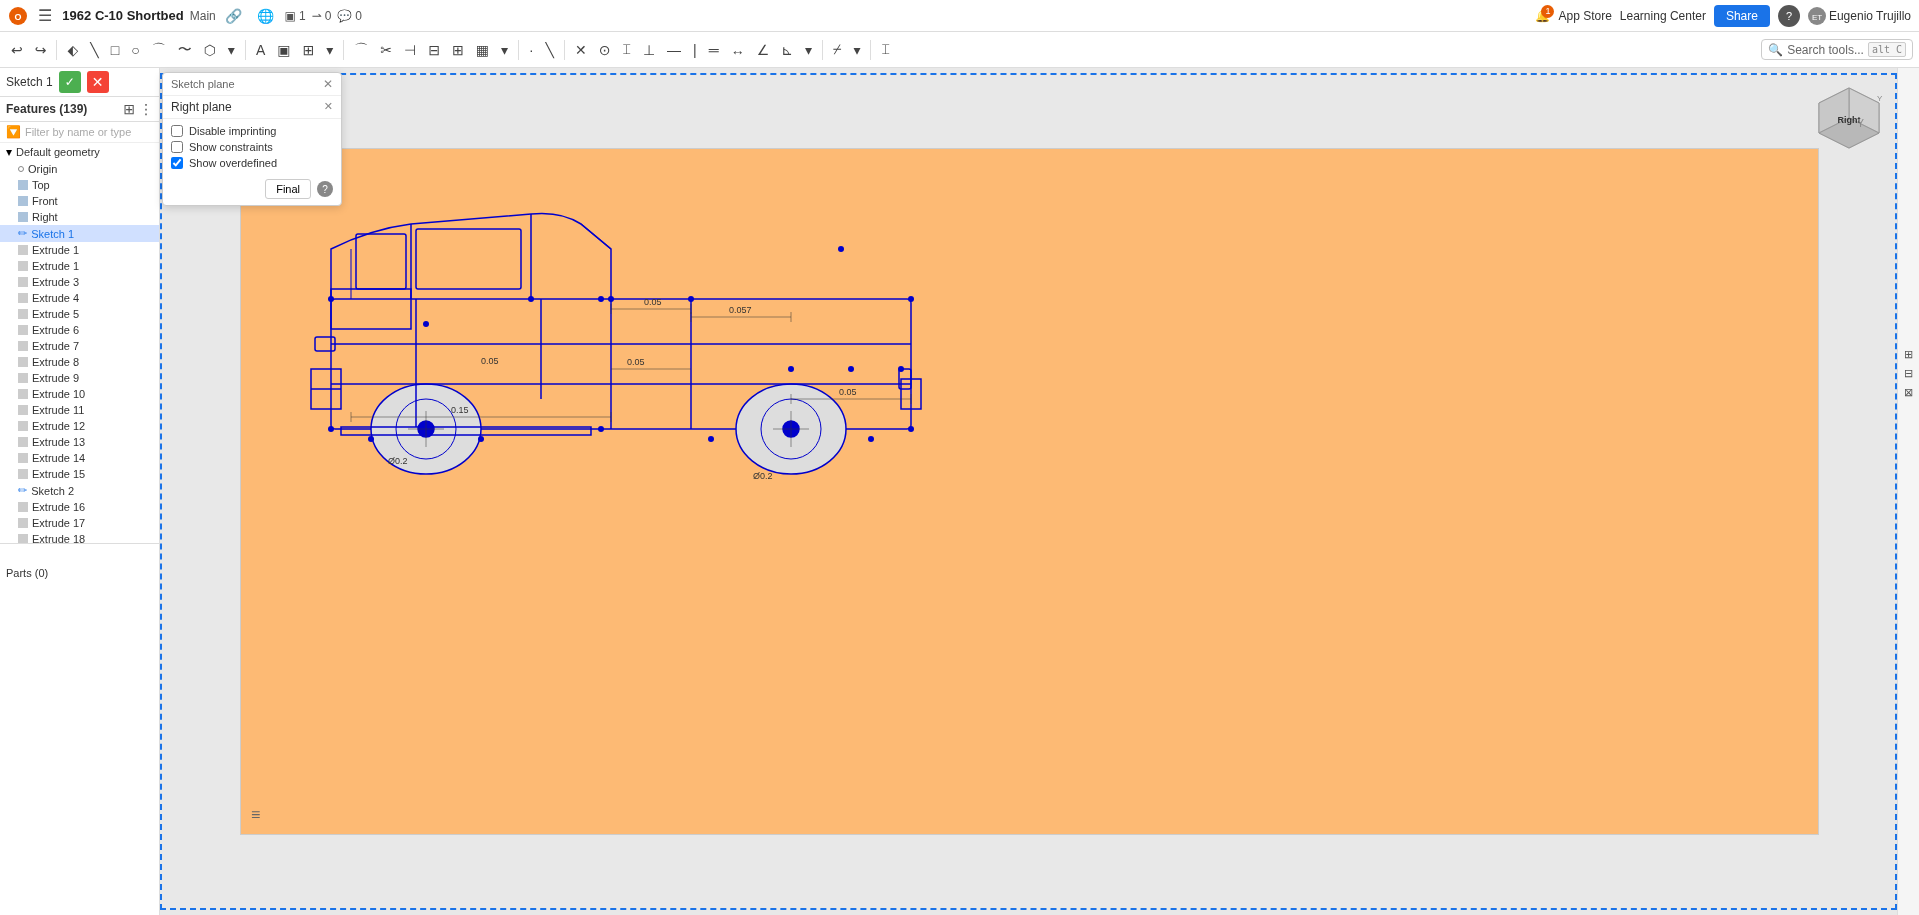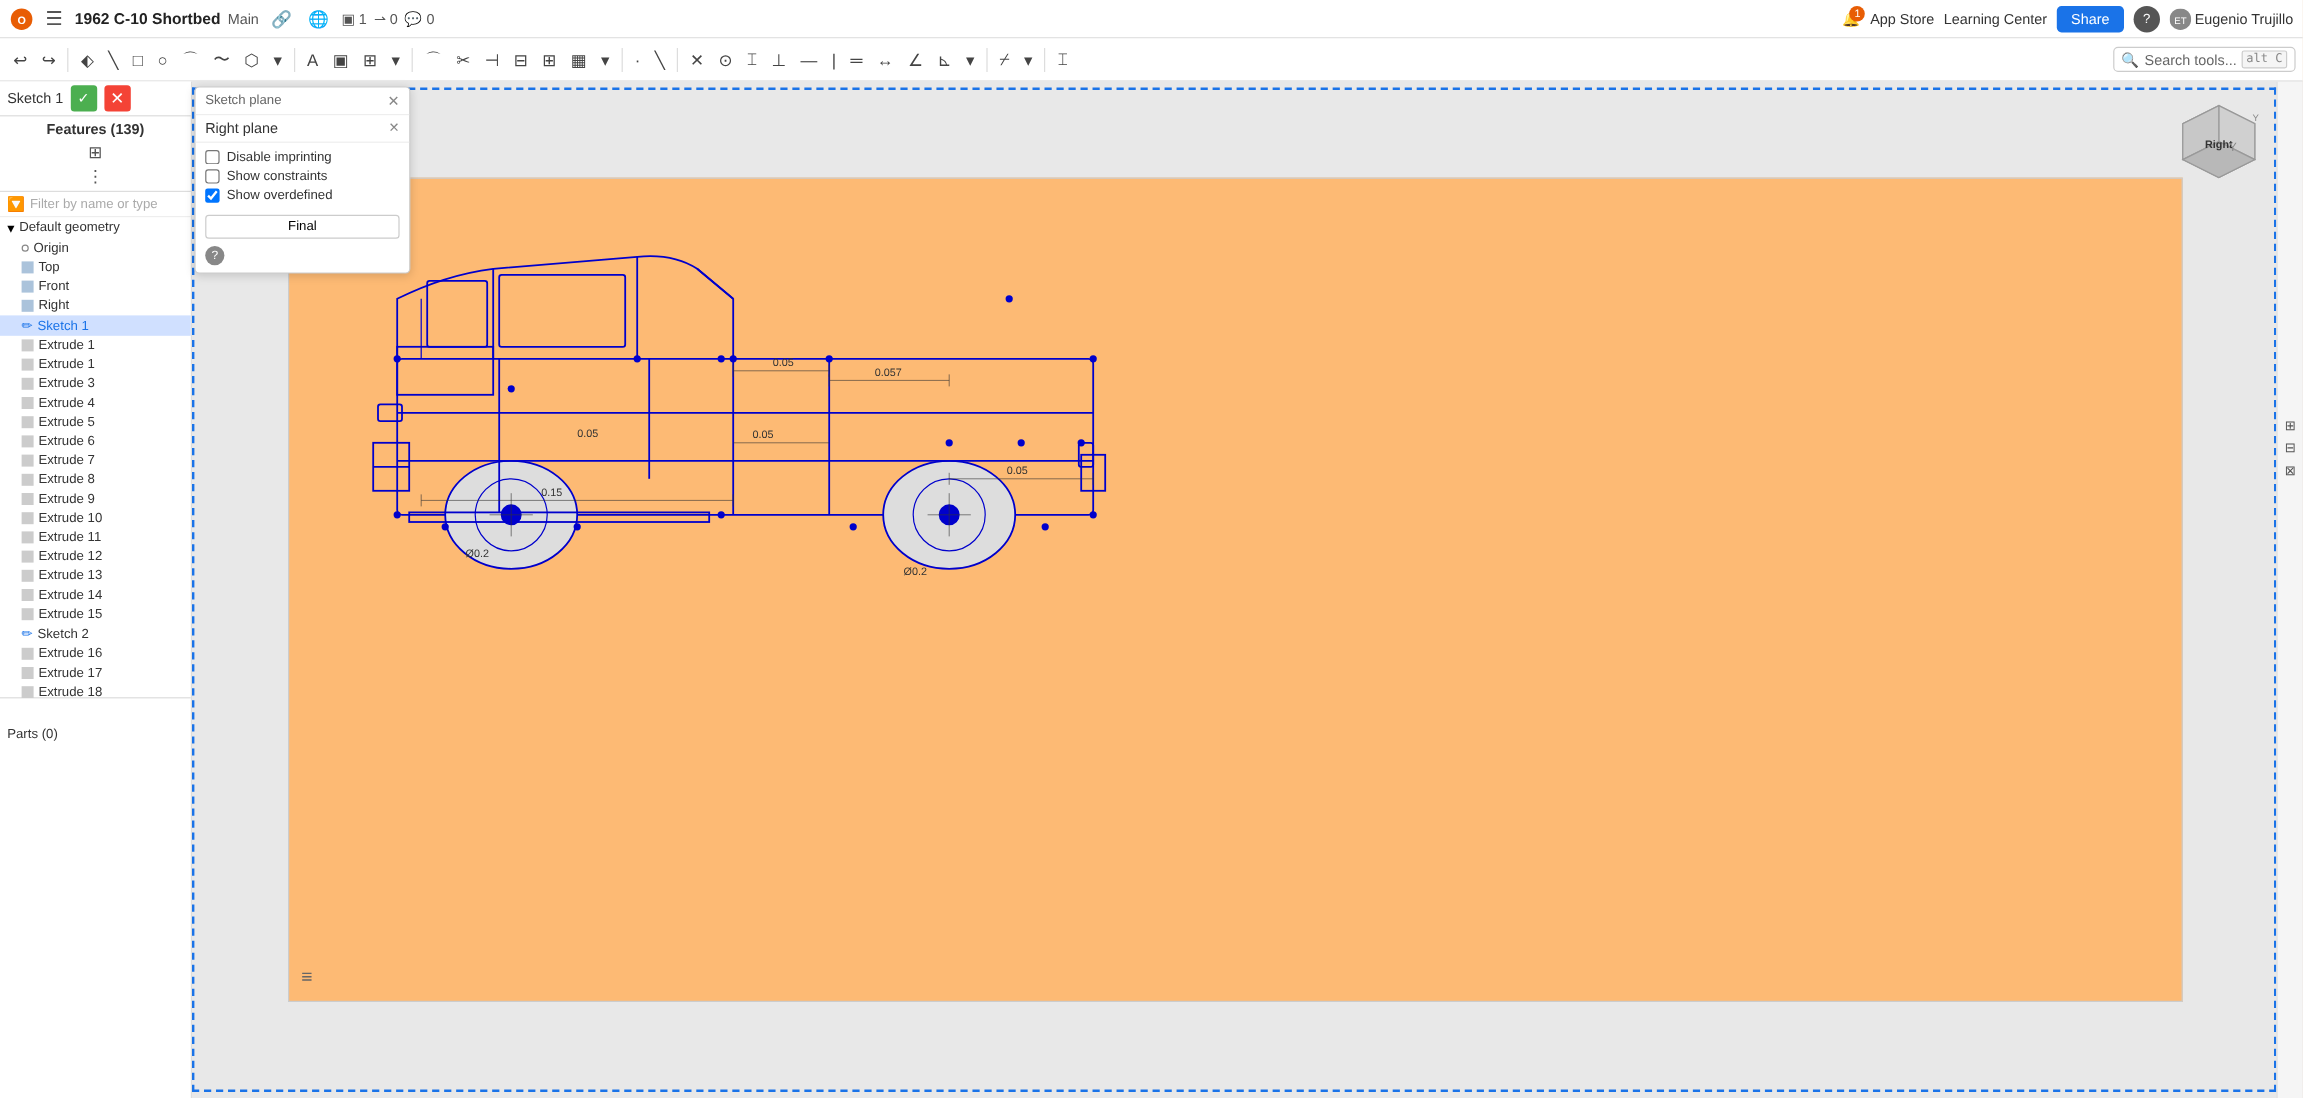--- a/index.html
+++ b/index.html
@@ -35,21 +35,21 @@
     .tb-btn { cursor: pointer; padding: 3px 5px; color: #444; font-size: 14px; border-radius: 3px; display: flex; align-items: center; }
     .tb-sep { width: 1px; height: 20px; background: #ddd; margin: 0 3px; }
     .search-tools { display: flex; align-items: center; border: 1px solid #ccc; border-radius: 4px; padding: 2px 6px; gap: 4px; font-size: 12px; color: #666; cursor: text; margin-left: auto; }
     .search-tools kbd { font-size: 10px; color: #888; background: #f5f5f5; border: 1px solid #ccc; border-radius: 2px; padding: 1px 3px; }
 
     
     .main-area { display: flex; height: calc(915px - 32px - 36px); }
 
     
     .sidebar { width: 160px; background: #fff; border-right: 1px solid #ddd; display: flex; flex-direction: column; }
-    .sidebar-header { display: flex; align-items: center; padding: 4px 6px; border-bottom: 1px solid #ddd; gap: 4px; flex-direction: column; }
+    .sidebar-header { display: flex; align-items: center; padding: 4px 6px; border-bottom: 1px solid #ddd; gap: 4px; }
     .sidebar-title { font-size: 12px; font-weight: 600; color: #333; flex: 1; }
     .sidebar-icon-btn { cursor: pointer; color: #555; font-size: 14px; }
     .sidebar-filter { display: flex; align-items: center; padding: 3px 6px; border-bottom: 1px solid #eee; gap: 4px; }
     .sidebar-filter input { border: none; outline: none; font-size: 11px; color: #555; flex: 1; background: transparent; }
     .sidebar-filter input::placeholder { color: #aaa; }
     .tree-group { cursor: pointer; padding: 2px 6px; display: flex; align-items: center; gap: 4px; }
     .tree-group-label { font-size: 11px; color: #333; font-weight: 500; }
     .tree-item { padding: 2px 6px 2px 18px; display: flex; align-items: center; gap: 4px; cursor: pointer; font-size: 11px; color: #333; }
     .tree-item.active { background: #d0e0ff; color: #1a73e8; }
     .tree-item .dot { width: 6px; height: 6px; border-radius: 50%; border: 1px solid #888; flex-shrink: 0; }
@@ -63,21 +63,21 @@
       background: #fff; border: 1px solid #ccc; border-radius: 4px;
       box-shadow: 0 2px 8px rgba(0,0,0,0.15); width: 180px;
     }
     .sketch-panel-header { display: flex; align-items: center; padding: 4px 8px; border-bottom: 1px solid #eee; gap: 4px; }
     .sketch-panel-title { font-size: 11px; color: #666; flex: 1; }
     .sketch-panel-close { cursor: pointer; color: #888; font-size: 12px; }
     .sketch-plane-badge { display: flex; align-items: flex-start; padding: 4px 8px; border-bottom: 1px solid #eee; font-size: 12px; color: #333; font-weight: 500; justify-content: space-between; }
     .sketch-options { padding: 6px 8px; display: flex; flex-direction: column; gap: 4px; }
     .sketch-opt { display: flex; align-items: center; gap: 6px; font-size: 11px; color: #333; }
     .sketch-opt input[type=checkbox] { width: 12px; height: 12px; }
-    .sketch-actions { display: flex; justify-content: flex-end; padding: 4px 8px 6px; gap: 6px; flex-direction: column; }
+    .sketch-actions { display: flex; justify-content: flex-end; align-items: center; padding: 4px 8px 6px; gap: 6px; }
     .btn-final { background: #fff; border: 1px solid #ccc; border-radius: 3px; padding: 3px 10px; font-size: 11px; cursor: pointer; }
     .btn-help-sm { width: 16px; height: 16px; border-radius: 50%; background: #888; color: #fff; display: flex; align-items: center; justify-content: center; font-size: 10px; cursor: pointer; }
 
     
     .sketch-name-bar { display: flex; align-items: center; padding: 3px 6px; border-bottom: 1px solid #ddd; gap: 6px; background: #fff; }
     .sketch-name { font-size: 12px; font-weight: 500; color: #333; }
     .btn-green { background: #4caf50; color: #fff; border: none; border-radius: 3px; width: 22px; height: 22px; display: flex; align-items: center; justify-content: center; cursor: pointer; font-size: 14px; }
     .btn-red { background: #f44336; color: #fff; border: none; border-radius: 3px; width: 22px; height: 22px; display: flex; align-items: center; justify-content: center; cursor: pointer; font-size: 14px; }
 
     

